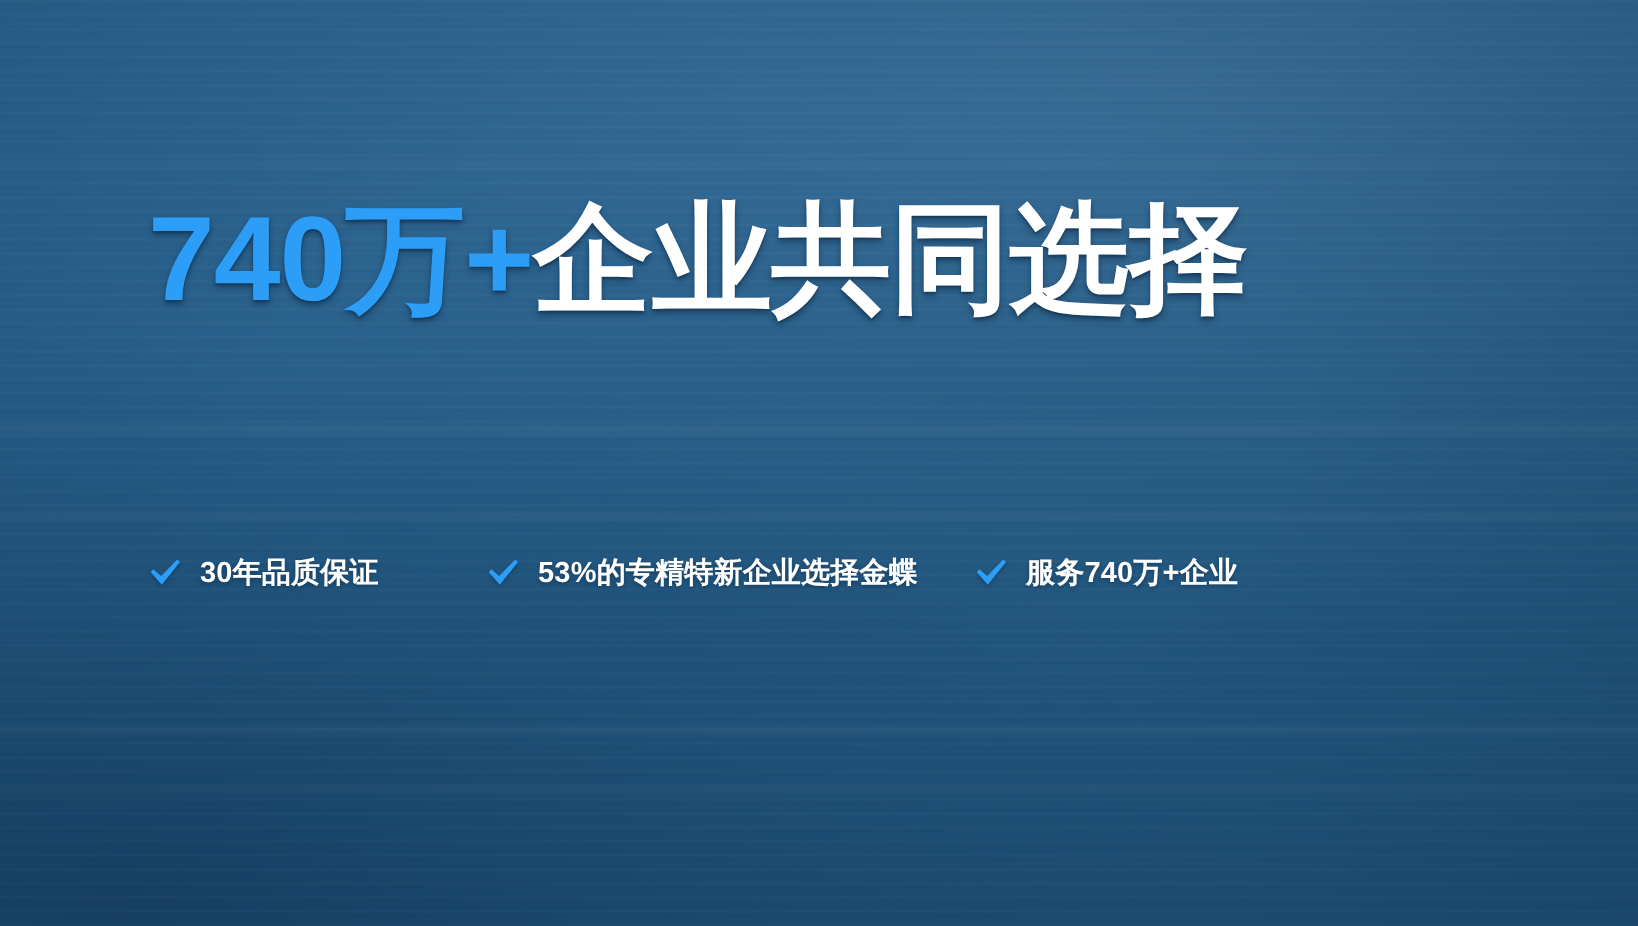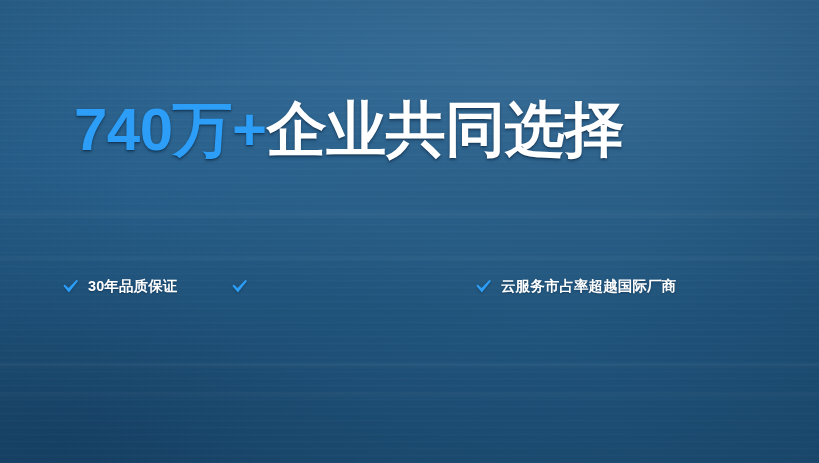--- a/index.html
+++ b/index.html
@@ -80,21 +80,21 @@
       0 2px 3px rgba(8, 34, 60, 0.45),
       0 1px 1px rgba(8, 34, 60, 0.35);
   }
   .headline-line .accent {
     color: #2d9ef7;
   }
 
   
   .features {
     position: absolute;
-    left: 62px;
+    left: 74px;
     top: 268px;
     width: 700px;
     display: grid;
     grid-template-columns: 169px 244px auto;
     grid-template-rows: 37px 37px;
     align-items: center;
   }
   .feature-item {
     display: flex;
     align-items: center;
@@ -133,32 +133,33 @@
 
     <div class="features">
 
       <div class="feature-item">
         <svg class="check-icon" viewBox="0 0 17 17" aria-hidden="true">
           <path d="M1.4 8.1 L2.6 6.6 L6.6 10.0 L14.6 1.8 L16.0 3.0 L6.9 14.4 Z" fill="#2d9ef7"></path>
         </svg>
         <span class="feature-label">30年品质保证</span>
       </div>
 
+      <div class="feature-item">
+        <svg class="check-icon" viewBox="0 0 17 17" aria-hidden="true">
+          <path d="M1.4 8.1 L2.6 6.6 L6.6 10.0 L14.6 1.8 L16.0 3.0 L6.9 14.4 Z" fill="#2d9ef7"></path>
+        </svg>
+        <span class="feature-label">53%的专精特新企业选择金蝶</span>
+      </div>
 
 
       <div class="feature-item">
         <svg class="check-icon" viewBox="0 0 17 17" aria-hidden="true">
           <path d="M1.4 8.1 L2.6 6.6 L6.6 10.0 L14.6 1.8 L16.0 3.0 L6.9 14.4 Z" fill="#2d9ef7"></path>
         </svg>
+        <span class="feature-label">服务740万+企业</span>
       </div>
 
-      <div class="feature-item">
-        <svg class="check-icon" viewBox="0 0 17 17" aria-hidden="true">
-          <path d="M1.4 8.1 L2.6 6.6 L6.6 10.0 L14.6 1.8 L16.0 3.0 L6.9 14.4 Z" fill="#2d9ef7"></path>
-        </svg>
-        <span class="feature-label">云服务市占率超越国际厂商</span>
-      </div>
 
 
     </div>
 
   </div>
 </div>
 
 </body></html>

